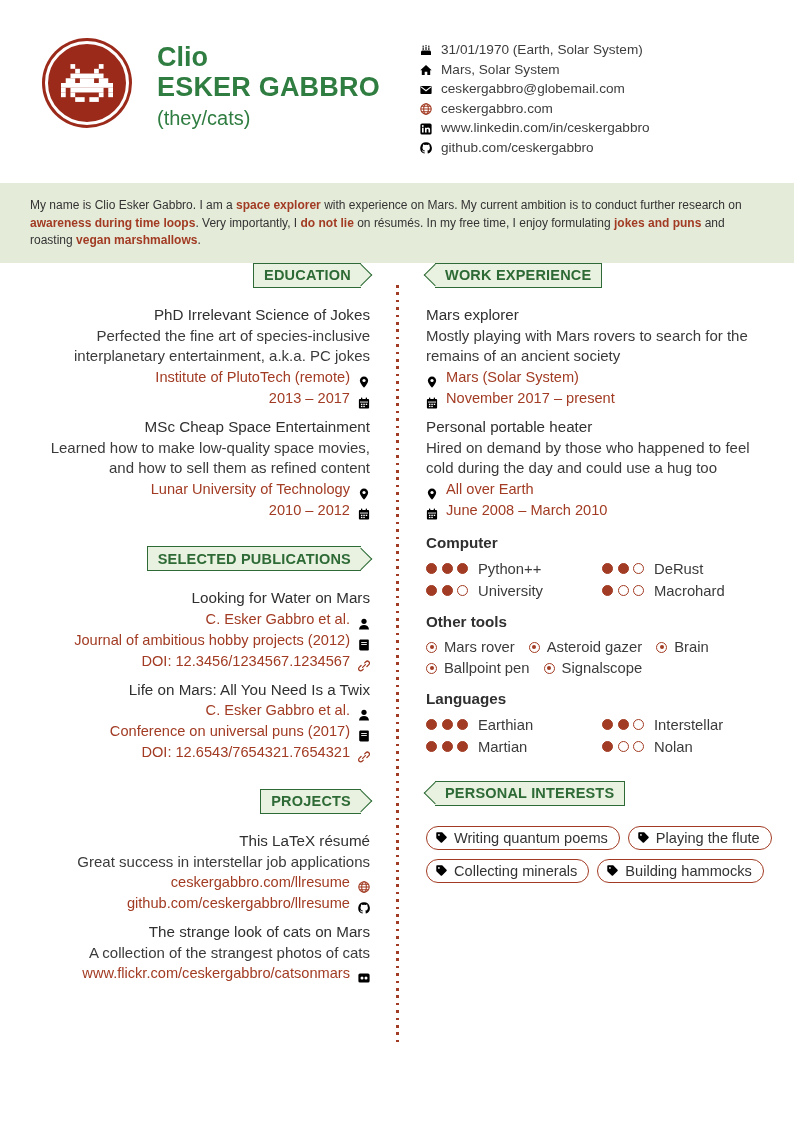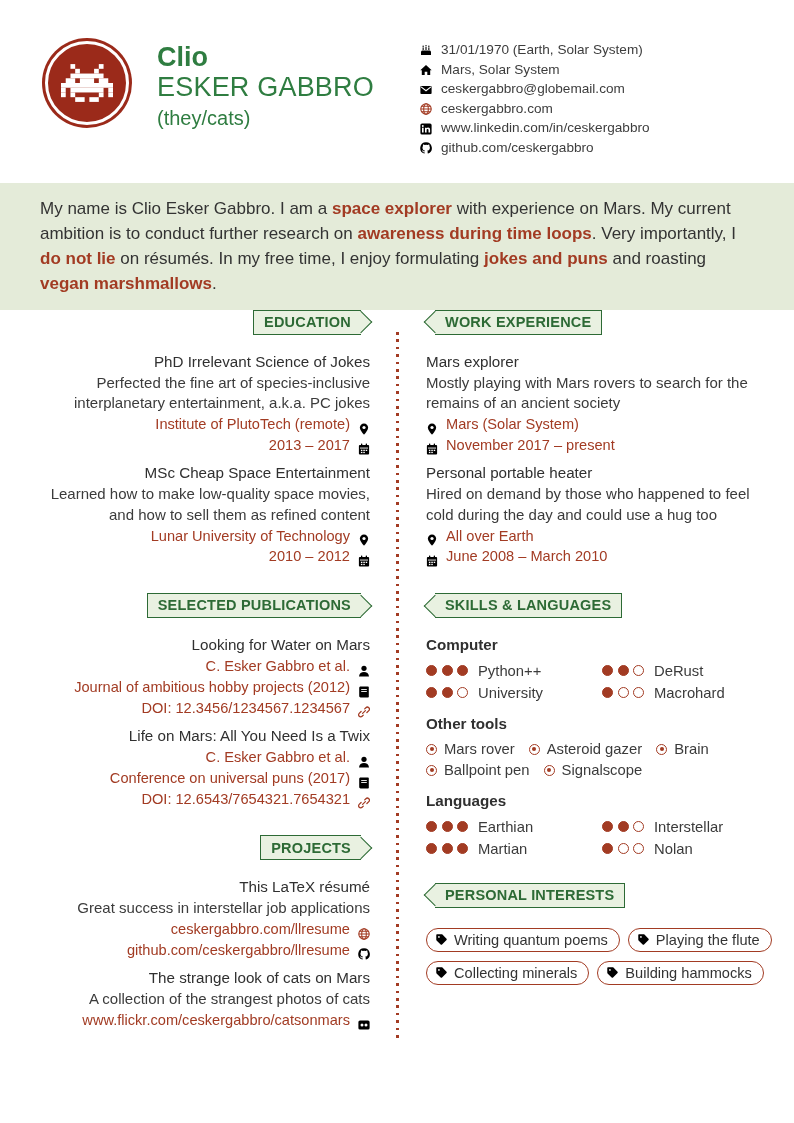--- a/index.html
+++ b/index.html
@@ -18,29 +18,29 @@
   .page{width:794px;height:1042px;background:#fff;overflow:hidden;position:relative}
 
   
   .header{display:flex;align-items:flex-start;padding:38px 24px 0 42px}
   .avatar{width:84px;height:84px;border-radius:50%;background:var(--red-deep);
           border:3px solid #fff;box-shadow:0 0 0 3px var(--red-deep);
           display:flex;align-items:center;justify-content:center;margin:3px 0 0 3px}
   .avatar svg{width:52px;height:38px}
   .name-block{margin-left:28px;padding-top:4px;color:var(--green)}
   .first-name{font-size:27px;font-weight:600;line-height:1.12}
-  .last-name{font-size:27px;font-weight:400;line-height:1.12;letter-spacing:.2px}
+  .last-name{font-size:27px;font-weight:700;line-height:1.12;letter-spacing:.2px}
   .pronouns{font-size:20px;font-weight:400;line-height:1.3;margin-top:3px}
   .contact{margin-left:auto;padding-top:5px;list-style:none;font-size:13.6px;color:#3d3d3d;min-width:352px}
   .contact li{display:flex;align-items:center;margin-bottom:4.6px;line-height:1.1}
   .contact .ico{width:15px;display:flex;justify-content:center;margin-right:8px}
 
   
-  .intro{background:var(--intro-bg);margin-top:23px;padding:14px 40px 13px;
-         font-size:17px;line-height:1.46;color:#333}
+  .intro{background:var(--intro-bg);margin-top:23px;padding:14px 30px 13px;
+         font-size:12px;line-height:1.46;color:#333}
   .intro .hl{color:var(--red);font-weight:700}
 
   
   .cols{position:relative;display:flex}
   .divider{position:absolute;left:396px;top:22px;height:762px;width:3px;
            background:repeating-linear-gradient(to bottom,var(--red) 0 2.6px,transparent 2.6px 7.4px)}
   .col-left{margin-left:40px;width:330px;text-align:right}
   .col-right{margin-left:56px;width:346px;text-align:left}
 
   
@@ -423,23 +423,20 @@
             <span>All over Earth</span>
           </div>
         <div class="detail r">
             <svg class="ico-svg">
               <use href="#i-cal"></use>
             </svg>
             <span>June 2008 – March 2010</span>
           </div>
       </article>
 
-      <div class="tag-row"><span class="sec-tag point-left">
-            <span>SKILLS &amp; LANGUAGES</span>
-          </span></div>
 
       <h4 class="sub-label">Computer</h4>
       <div class="skill-grid">
         <div class="skill">
             <span class="dots">
               <span class="dot filled"></span>
               <span class="dot filled"></span>
               <span class="dot filled"></span>
             </span>
             <span>Python++</span>

